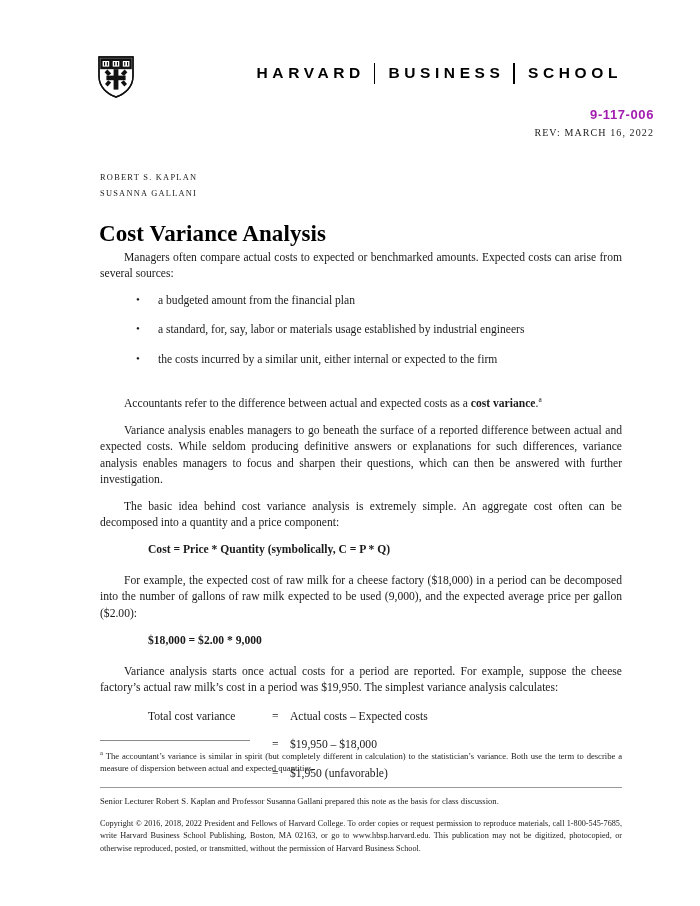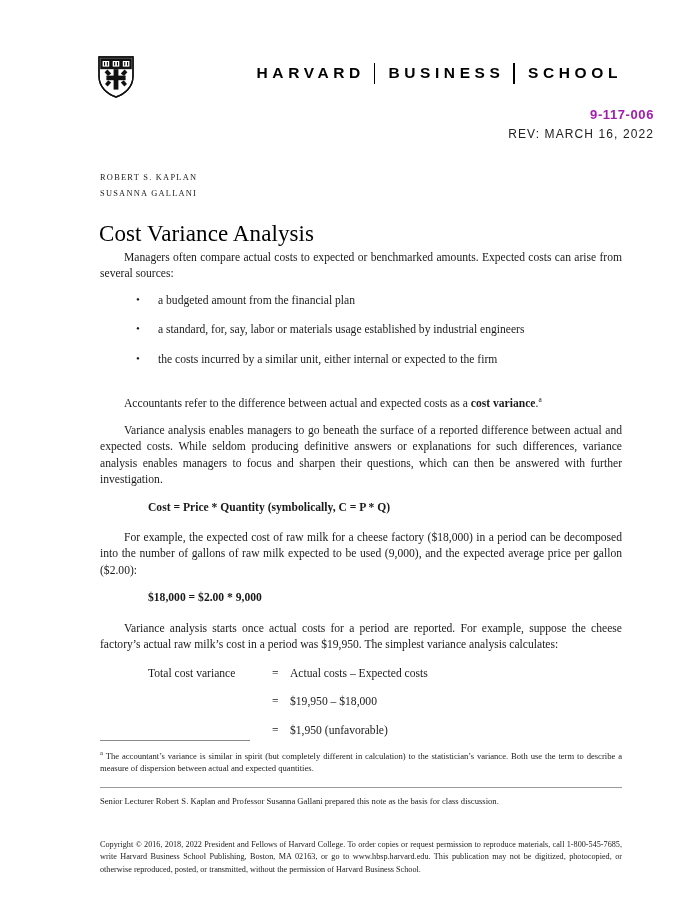--- a/index.html
+++ b/index.html
@@ -74,22 +74,22 @@
   }
   .casenum {
     font-family: "Liberation Sans", "DejaVu Sans", sans-serif;
     font-weight: bold;
     font-size: 13px;
     letter-spacing: 0.6px;
     color: #a21caf;
     line-height: 1.15;
   }
   .revdate {
-    font-family: Liberation Sans, sans-serif;
-    font-size: 12px;
+    font-family: Liberation Serif, serif;
+    font-size: 10px;
     letter-spacing: 1.1px;
     color: #222222;
     margin-top: 4px;
     text-transform: uppercase;
     margin-left: 32px;
   }
 
   
   .authors {
     position: absolute;
@@ -104,21 +104,21 @@
     text-transform: uppercase;
     line-height: 1.9;
   }
 
   
   .title {
     position: absolute;
     left: 99px;
     top: 206px;
     font-size: 23px;
-    font-weight: normal;
+    font-weight: bold;
     letter-spacing: 0.1px;
     color: #000000;
   }
 
   
   .body-col {
     position: absolute;
     left: 100px;
     top: 250px;
     width: 522px;
@@ -226,21 +226,21 @@
     left: 100px;
     top: 795px;
     width: 522px;
     font-size: 8.6px;
     line-height: 1.45;
     color: #1a1a1a;
   }
   .copyright {
     position: absolute;
     left: 100px;
-    top: 839px;
+    top: 818px;
     width: 522px;
     font-size: 8.2px;
     line-height: 1.5;
     text-align: justify;
     color: #1a1a1a;
   }
 </style>
 </head>
 <body>
 
@@ -299,20 +299,21 @@
     <ul class="bullets">
       <li>a budgeted amount from the financial plan</li>
       <li>a standard, for, say, labor or materials usage established by industrial engineers</li>
       <li>the costs incurred by a similar unit, either internal or expected to the firm</li>
     </ul>
 
     <p class="para nojust"><span>Accountants refer to the difference between actual and expected costs as a </span><b class="inline-b">cost variance</b><span>.</span><sup class="fn">a</sup></p>
 
     <p class="para">Variance analysis enables managers to go beneath the surface of a reported difference between actual and expected costs. While seldom producing definitive answers or explanations for such differences, variance analysis enables managers to focus and sharpen their questions, which can then be answered with further investigation.</p>
 
+    <p class="para">The basic idea behind cost variance analysis is extremely simple. An aggregate cost often can be decomposed into a quantity and a price component:</p>
 
     <div class="eq">Cost = Price * Quantity   (symbolically, C = P * Q)</div>
 
     <p class="para">For example, the expected cost of raw milk for a cheese factory ($18,000) in a period can be decomposed into the number of gallons of raw milk expected to be used (9,000), and the expected average price per gallon ($2.00):</p>
 
     <div class="eq">$18,000 = $2.00 * 9,000</div>
 
     <p class="para">Variance analysis starts once actual costs for a period are reported. For example, suppose the cheese factory’s actual raw milk’s cost in a period was $19,950. The simplest variance analysis calculates:</p>
 
     <div class="calc">

